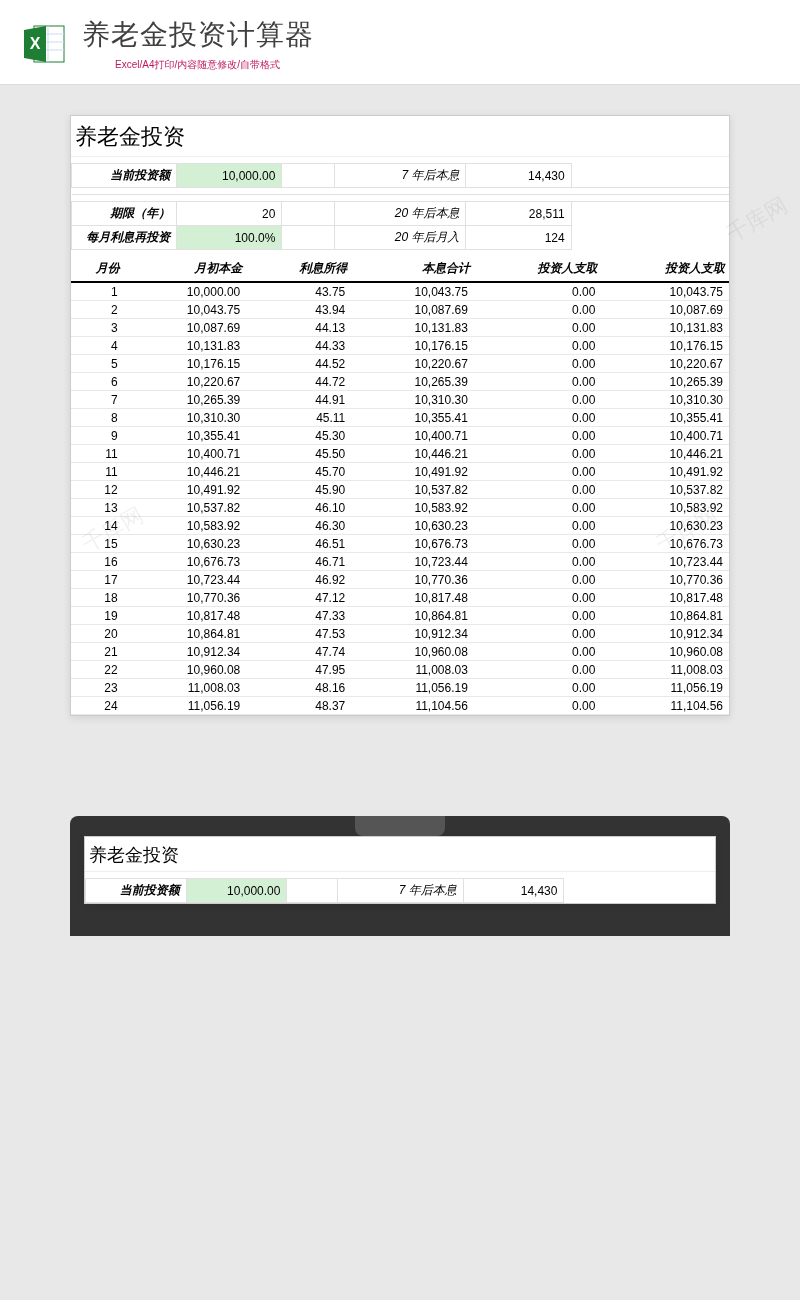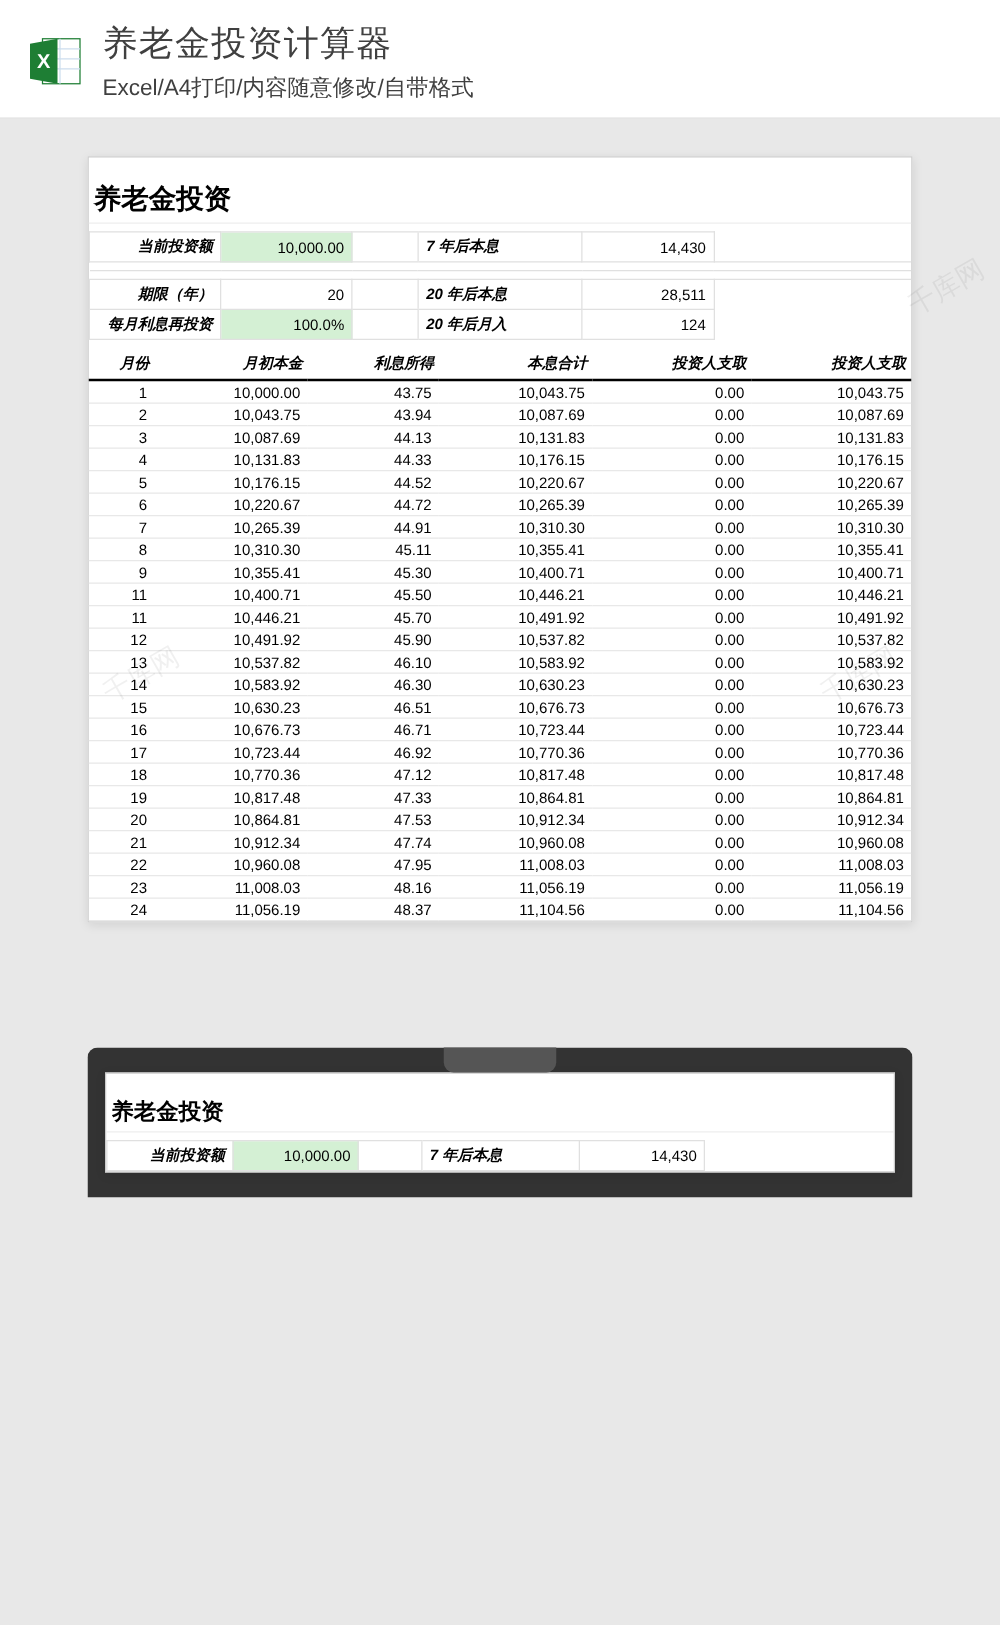--- a/index.html
+++ b/index.html
@@ -13,59 +13,58 @@
     gap: 14px;
     border-bottom: 1px solid #ddd;
   }
   .excel-icon {
     width: 48px; height: 48px;
     display: flex; align-items: center; justify-content: center;
     flex-shrink: 0;
   }
   .header-text { flex: 1; }
   .header-title { font-size: 28px; font-weight: 400; color: #404040; letter-spacing: 1px; }
-  .header-sub { font-size: 18px; color: #404040; margin-top: 4px; }
+  .header-sub { font-size: 10px; color: #be185d; margin-top: 4px; margin-left: 33px; }
   
   .canvas {
     background: #e8e8e8;
     padding: 30px 70px 60px 70px;
     position: relative;
   }
   
   .sheet {
     background: #fff;
     border: 1px solid #ccc;
     width: 100%;
     font-size: 12px;
     box-shadow: 0 2px 8px rgba(0,0,0,0.1);
   }
   
   .sheet-title {
     font-size: 22px;
     padding: 6px 4px 4px 4px;
     border-bottom: 1px solid #eee;
-    font-weight: 700;
-    margin-top: 12px;
+    font-weight: 400;
   }
   
   .params {
     width: 100%;
     border-collapse: collapse;
   }
   .params td {
     border: 1px solid #e0e0e0;
     padding: 3px 6px;
     height: 22px;
     font-size: 12px;
   }
   .params .lbl { text-align: right; font-style: italic; font-weight: bold; width: 16%; }
   .params .val { text-align: right; width: 16%; }
   .params .green { background: #d4f0d4; }
   .params .spacer { width: 8%; border-left:none; border-right:none;}
-  .params .rlbl { font-style: italic; font-weight: bold; width: 20%; }
+  .params .rlbl { text-align: right; font-style: italic; font-weight: normal; width: 20%; }
   .params .rval { text-align: right; width: 16%; }
   .params .tail { width: 24%; border:none;}
   .params .multiline { line-height: 1.1; padding: 2px 6px; }
   
   .data-table {
     width: 100%;
     border-collapse: collapse;
     margin-top: 6px;
   }
   .data-table th {

